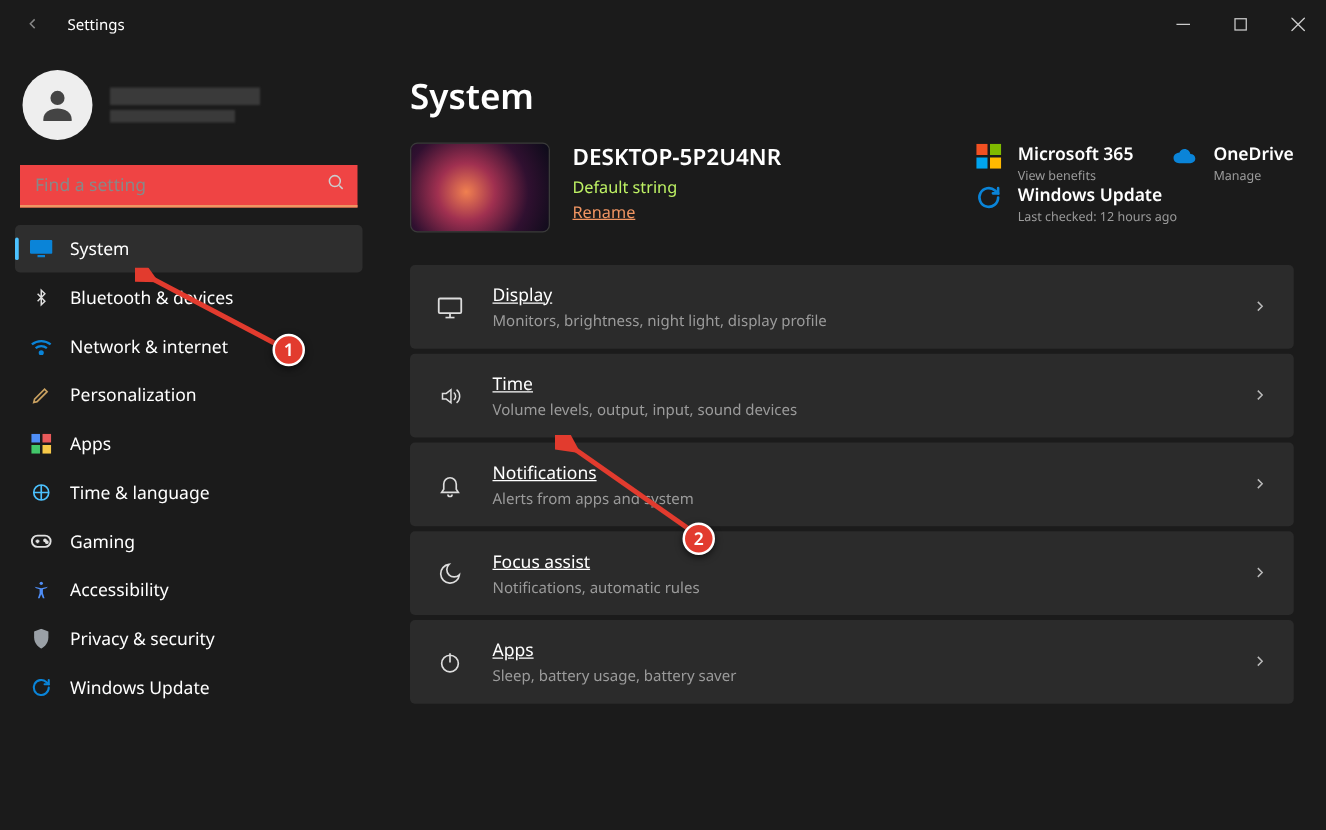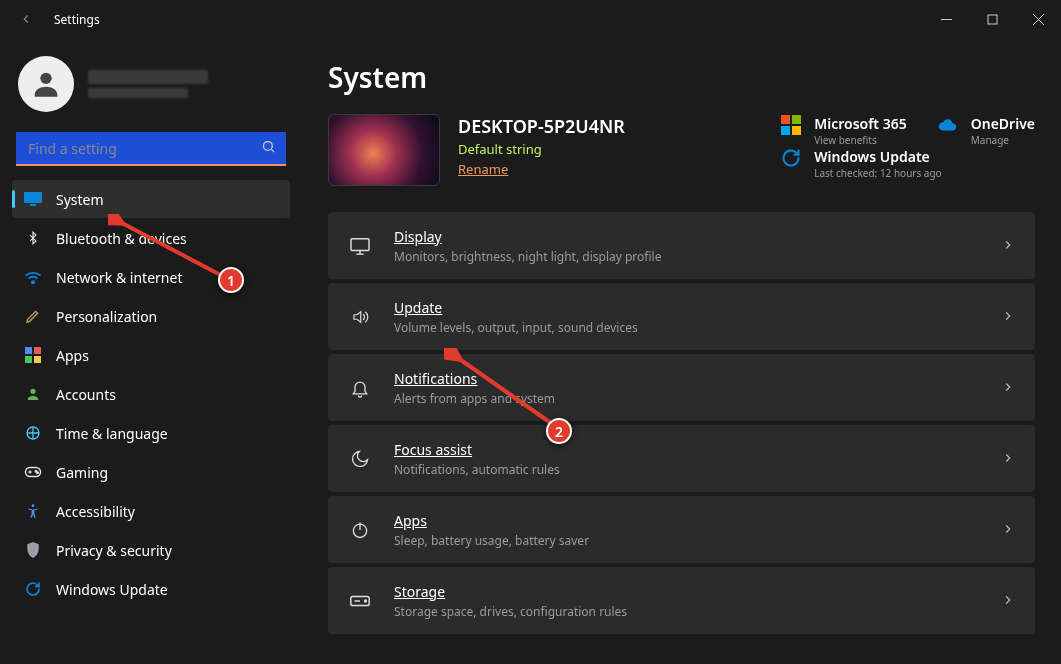--- a/index.html
+++ b/index.html
@@ -27,21 +27,21 @@
   .app{display:flex;height:calc(100% - 38px);}
   
   .sidebar{width:302px;flex:0 0 302px;padding:12px 12px 12px 12px;display:flex;flex-direction:column;gap:6px;overflow:hidden;}
   .profile{display:flex;align-items:center;gap:14px;padding:6px 6px 10px 6px;}
   .avatar{width:56px;height:56px;border-radius:50%;background:#eee;display:flex;align-items:center;justify-content:center;}
   .avatar svg{width:34px;height:34px;fill:#444;}
   .profile-text{display:flex;flex-direction:column;gap:4px;}
   .pxline{background:#3a3a3a;height:14px;width:120px;filter:blur(1px);}
   .pxline.b{width:100px;height:10px;}
 
-  .search{margin:4px 4px 8px 4px;height:34px;background:#1d4ed8;border-bottom:2px solid var(--accent-orange);display:flex;align-items:center;padding:0 10px;color:#aaa;font-size:14px;position:relative;}
+  .search{margin:4px 4px 8px 4px;height:34px;background:#ef4444;border-bottom:2px solid var(--accent-orange);display:flex;align-items:center;padding:0 10px;color:#aaa;font-size:14px;position:relative;}
   .search input{flex:1;background:transparent;border:none;color:#fff;font-size:14px;outline:none;}
   .search input::placeholder{color:#888;}
   .search .si{color:#ccc;}
 
   .nav{display:flex;flex-direction:column;gap:1px;}
   .nav-item{height:38px;border-radius:4px;display:flex;align-items:center;gap:14px;padding:0 12px;font-size:14px;cursor:pointer;position:relative;}
   .nav-item.selected{background:var(--selected);}
   .nav-item.selected::before{content:"";position:absolute;left:0;top:10px;bottom:10px;width:3px;border-radius:2px;background:var(--accent);}
   .nav-item .ic{width:18px;height:18px;display:flex;align-items:center;justify-content:center;}
 
@@ -175,29 +175,20 @@
               <rect x="0" y="0" width="7" height="7" fill="#4f8ef7"></rect>
               <rect x="9" y="0" width="7" height="7" fill="#e95a5a"></rect>
               <rect x="0" y="9" width="7" height="7" fill="#42c76a"></rect>
               <rect x="9" y="9" width="7" height="7" fill="#f7c948"></rect>
             </svg>
           </span>
     <span>Apps</span>
         </div>
         <div class="nav-item">
           <span class="ic">
-            <svg width="16" height="16" viewBox="0 0 24 24" fill="#5fb05f">
-              <circle cx="12" cy="8" r="4"></circle>
-              <path d="M4 21c0-4 4-6 8-6s8 2 8 6H4z"></path>
-            </svg>
-          </span>
-    <span>Accounts</span>
-        </div>
-        <div class="nav-item">
-          <span class="ic">
             <svg width="16" height="16" viewBox="0 0 24 24" fill="none" stroke="#4cc2ff" stroke-width="2">
               <circle cx="12" cy="12" r="9"></circle>
               <path d="M12 3v18M3 12h18"></path>
             </svg>
           </span>
     <span>Time &amp; language</span>
         </div>
         <div class="nav-item">
           <span class="ic">
             <svg width="18" height="14" viewBox="0 0 24 16" fill="none" stroke="#e0e0e0" stroke-width="2">
@@ -313,21 +304,21 @@
         </div>
         <div class="row">
           <span class="ric">
             <svg width="22" height="18" viewBox="0 0 24 24" fill="none" stroke="currentColor" stroke-width="1.6">
               <path d="M4 9v6h4l5 4V5L8 9H4z"></path>
               <path d="M16 8a5 5 0 0 1 0 8"></path>
               <path d="M19 5a9 9 0 0 1 0 14"></path>
             </svg>
           </span>
     <span class="rt">
-      <span class="t">Update</span>
+      <span class="t">Time</span>
       <span class="s">Volume levels, output, input, sound devices</span>
     </span>
     <span class="chev">
       <svg width="14" height="14" viewBox="0 0 24 24" fill="none" stroke="currentColor" stroke-width="2">
               <path d="M9 18l6-6-6-6"></path>
             </svg>
     </span>
         </div>
         <div class="row">
           <span class="ric">
@@ -365,38 +356,20 @@
         <div class="row">
           <span class="ric">
             <svg width="20" height="20" viewBox="0 0 24 24" fill="none" stroke="currentColor" stroke-width="1.6">
               <circle cx="12" cy="13" r="8"></circle>
               <line x1="12" y1="3" x2="12" y2="12"></line>
             </svg>
           </span>
     <span class="rt">
       <span class="t">Apps</span>
       <span class="s">Sleep, battery usage, battery saver</span>
-    </span>
-    <span class="chev">
-      <svg width="14" height="14" viewBox="0 0 24 24" fill="none" stroke="currentColor" stroke-width="2">
-              <path d="M9 18l6-6-6-6"></path>
-            </svg>
-    </span>
-        </div>
-        <div class="row">
-          <span class="ric">
-            <svg width="22" height="16" viewBox="0 0 24 16" fill="none" stroke="currentColor" stroke-width="1.6">
-              <rect x="2" y="3" width="20" height="10" rx="2"></rect>
-              <circle cx="18" cy="8" r="1" fill="currentColor"></circle>
-              <line x1="6" y1="8" x2="12" y2="8"></line>
-            </svg>
-          </span>
-    <span class="rt">
-      <span class="t">Storage</span>
-      <span class="s">Storage space, drives, configuration rules</span>
     </span>
     <span class="chev">
       <svg width="14" height="14" viewBox="0 0 24 24" fill="none" stroke="currentColor" stroke-width="2">
               <path d="M9 18l6-6-6-6"></path>
             </svg>
     </span>
         </div>
       </div>
   </main>
 </div>

